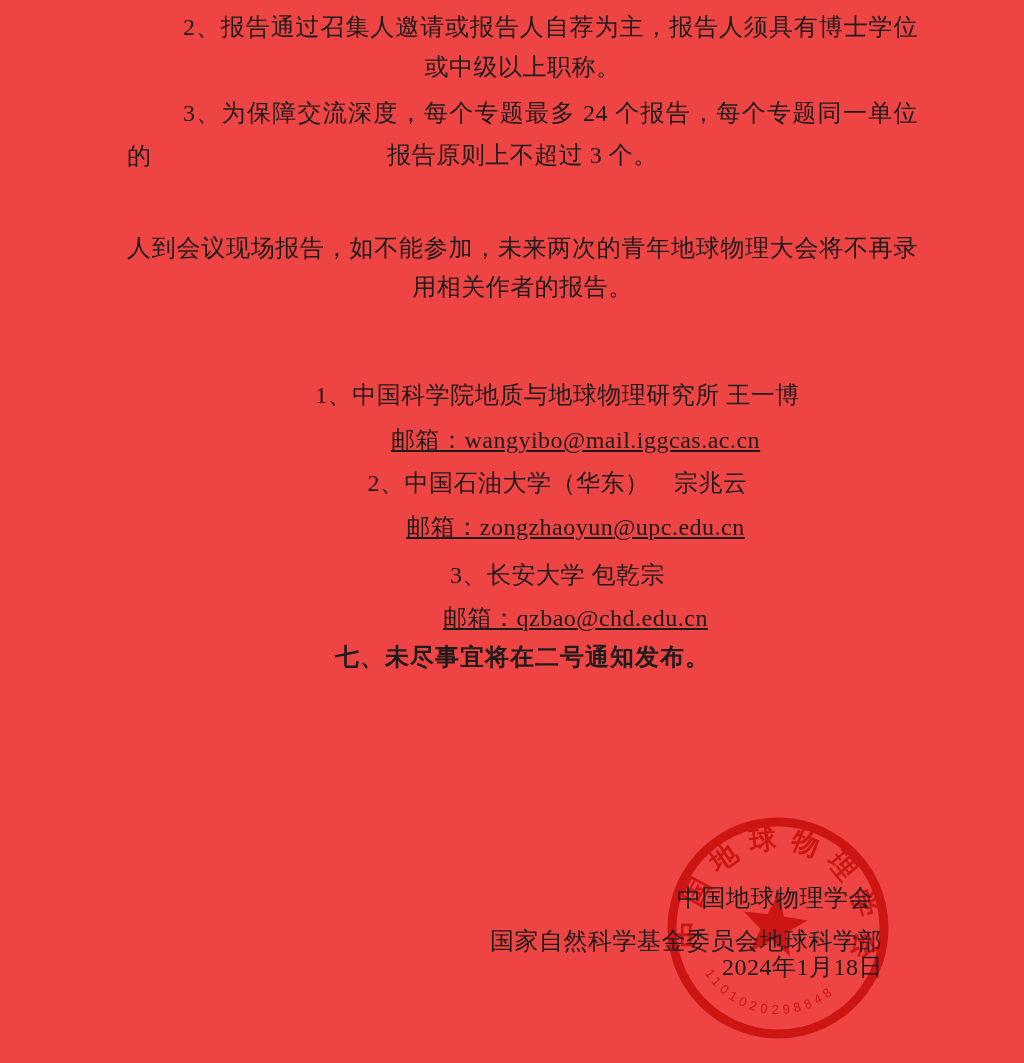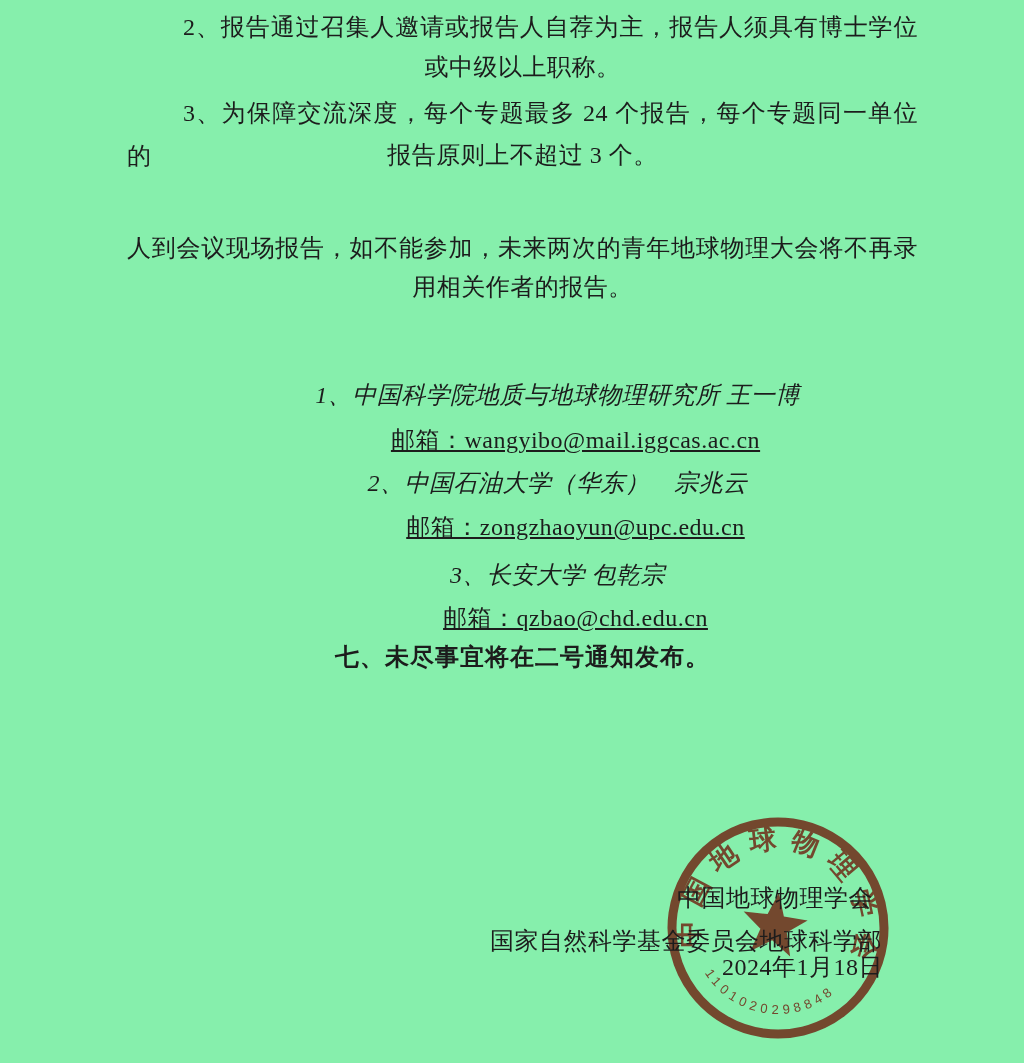--- a/index.html
+++ b/index.html
@@ -1,36 +1,36 @@
 <!DOCTYPE html>
 <html><head>
 <meta charset="utf-8">
 <style>
   html,body { margin:0; padding:0; background:#ffffff; }
   .page {
     position:relative;
     width:1024px; height:1063px;
-    background:#86efac;
+    background:#ef4444;
     font-family:"Liberation Serif","DejaVu Serif",serif;
     color:#1c1c1c;
     overflow:hidden;
   }
   .line {
     position:absolute;
     left:127px; right:106px;
     font-size:24px;
     line-height:43px;
     white-space:pre-wrap;
     letter-spacing:0.5px;
     text-align:center;
   }
   .indent  { text-indent:56px; }
   .justify { text-align:justify; text-align-last:justify; }
   .bold    { font-weight:bold; letter-spacing:1px; }
-  .contact { padding-left:70px;font-style:italic; }
+  .contact { padding-left:70px; }
   .email   { padding-left:106px;text-decoration:underline; }
   .sig {
     position:absolute;
     font-size:24px;
     line-height:43px;
     white-space:nowrap;
     letter-spacing:0.5px;
   }
   .stamp {
     position:absolute;

